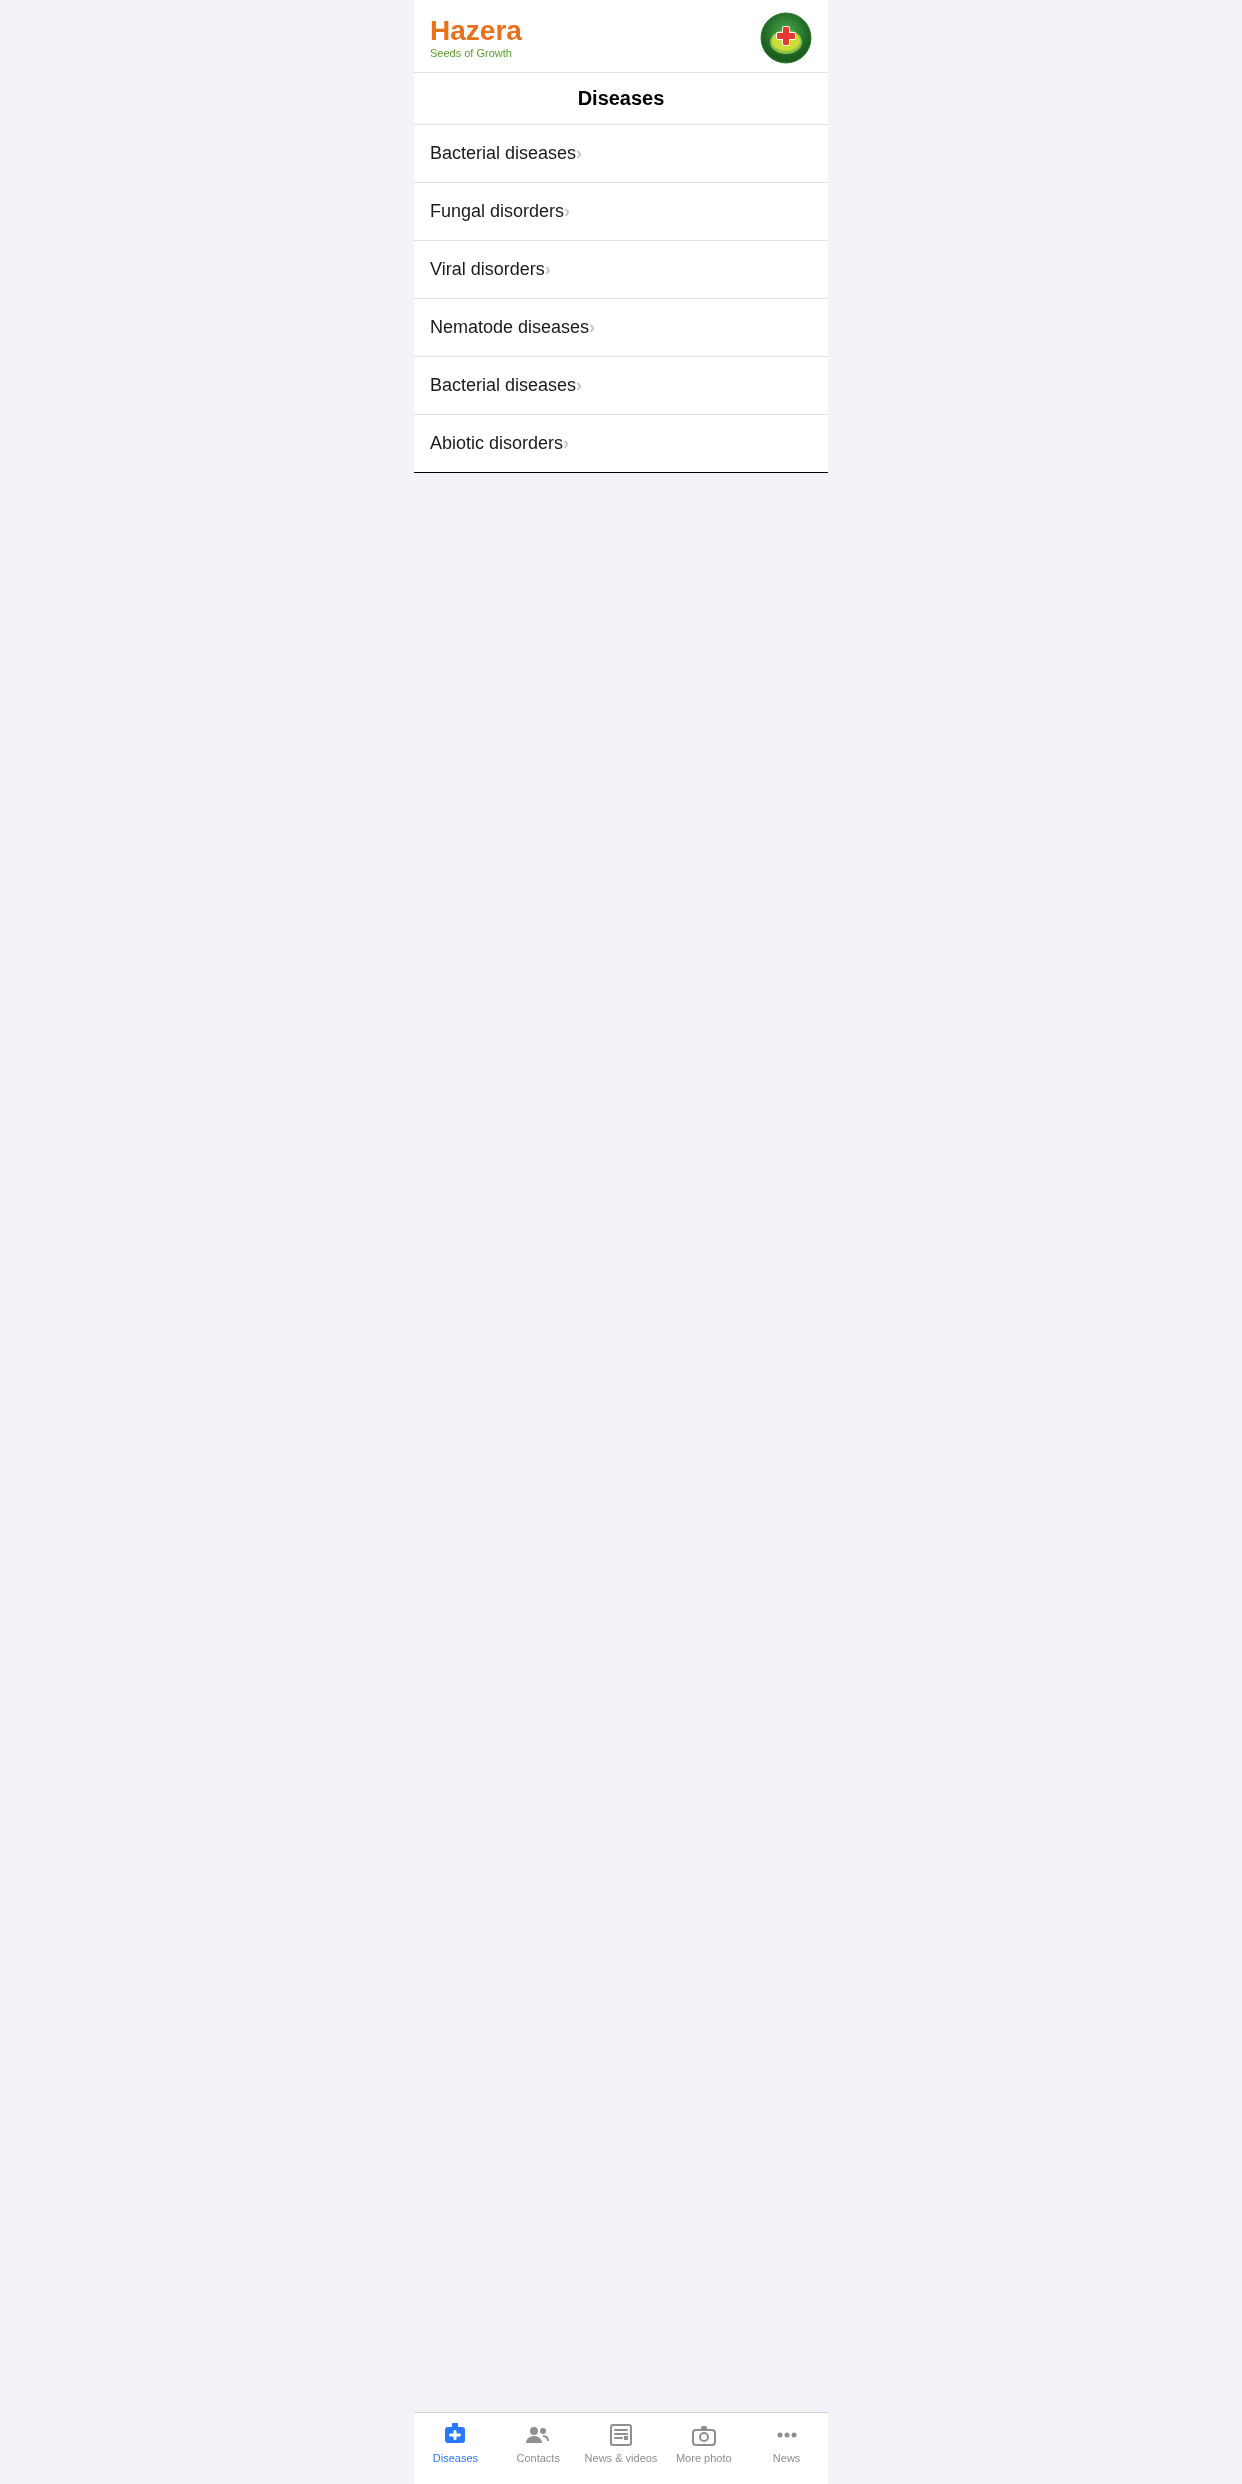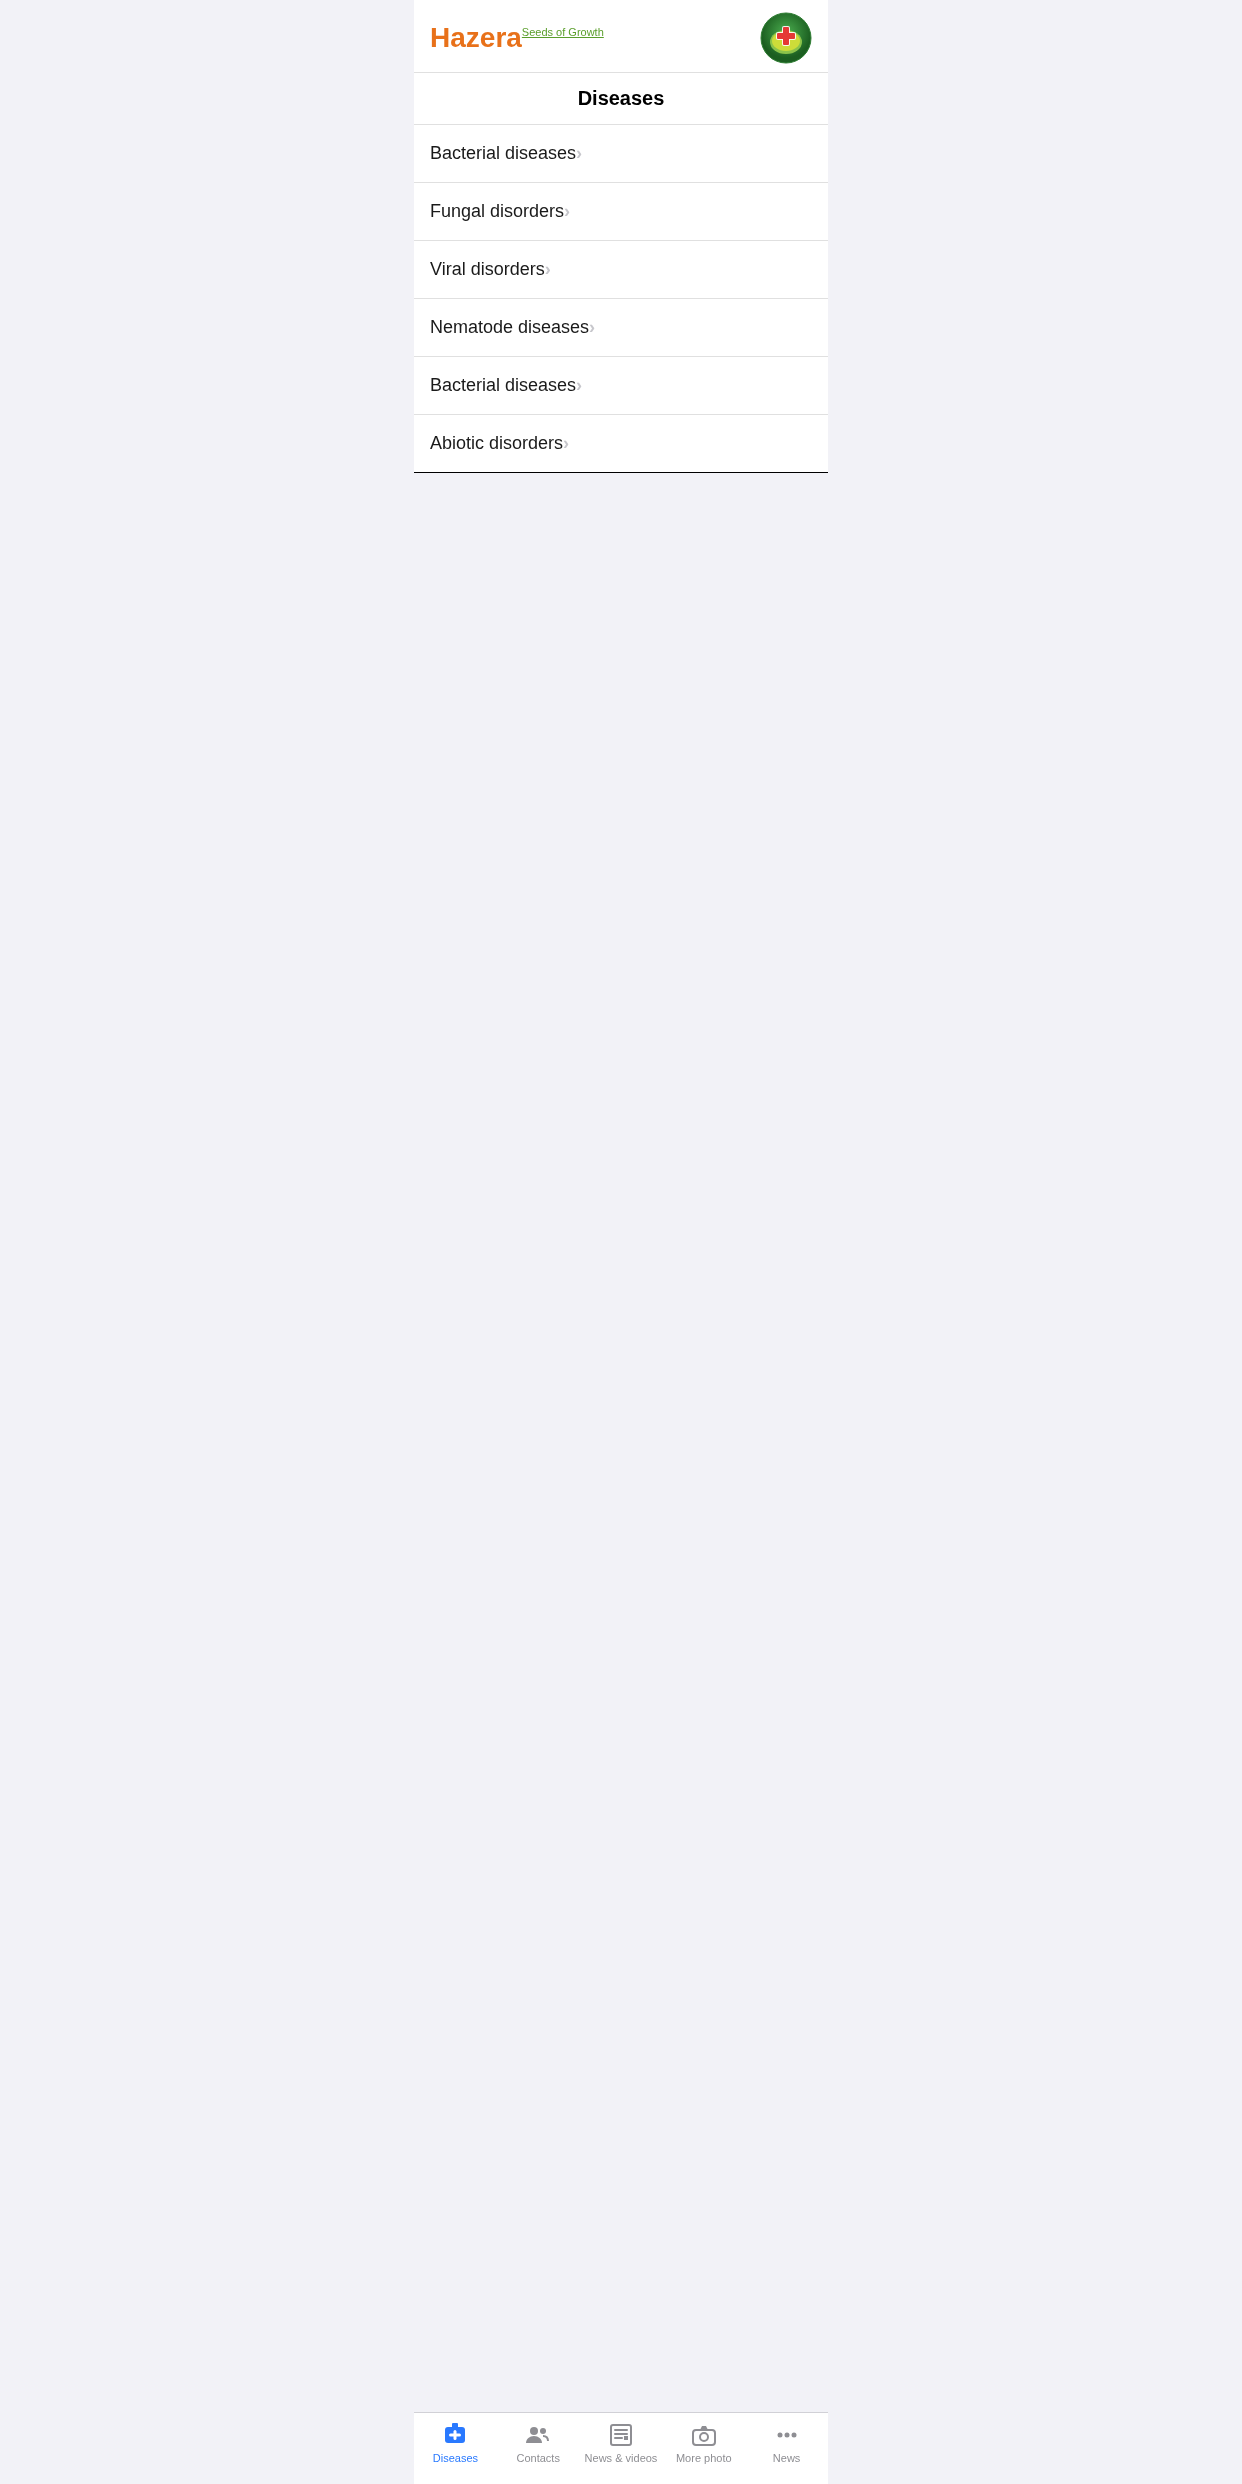--- a/index.html
+++ b/index.html
@@ -25,21 +25,21 @@
       background: #ffffff;
       padding: 12px 16px 8px;
       display: flex;
       align-items: center;
       justify-content: space-between;
       border-bottom: 1px solid #e0e0e0;
     }
 
     .logo-container {
       display: flex;
-      flex-direction: row;
+      flex-direction: column;
       align-items: flex-start;
     }
 
     .logo-text {
       font-size: 28px;
       font-weight: bold;
       line-height: 1;
     }
 
     .logo-h {
@@ -47,21 +47,20 @@
     }
 
     .logo-azera {
       color: #e8711a;
     }
 
     .logo-subtitle {
       color: #5a9e2b;
       font-size: 11px;
       margin-top: 2px;
-      text-decoration: underline;
     }
 
     .logo-icon {
       width: 52px;
       height: 52px;
     }
 
     
     .page-title-container {
       background: #ffffff;

